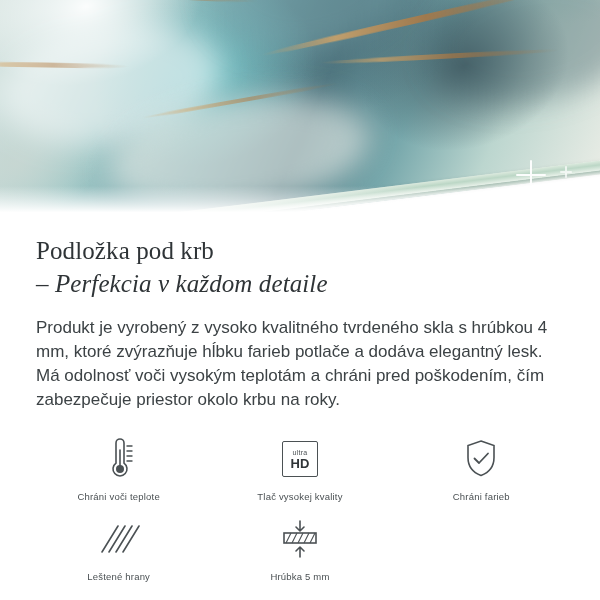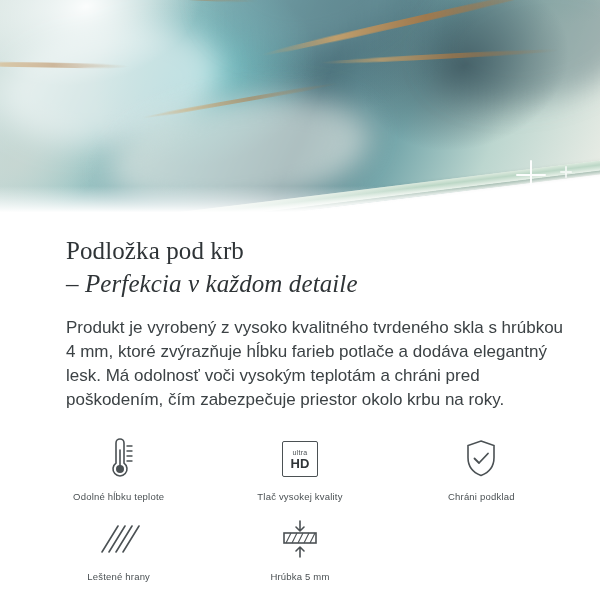--- a/index.html
+++ b/index.html
@@ -117,22 +117,21 @@
 
   .hero-fade {
     position: absolute;
     left: 0; right: 0; bottom: 0;
     height: 30px;
     background: linear-gradient(180deg, rgba(255,255,255,0) 0%, #ffffff 88%);
   }
 
   
   .content {
-    padding: 18px 36px 0 20px;
-    margin-left: 46px;
+    padding: 18px 36px 0 36px;
   }
   .headline {
     font-family: "Liberation Serif", serif;
     color: #2f3437;
     font-size: 25px;
     line-height: 33px;
     font-weight: 400;
     margin: 0 0 16px 0;
     letter-spacing: .1px;
   }
@@ -240,41 +239,41 @@
 
     <div class="feature">
       <div class="feature-icon">
         <svg width="40" height="44" viewBox="0 0 40 44" fill="none" aria-hidden="true">
           <path d="M17 6a4 4 0 0 1 8 0v20.2a7 7 0 1 1-8 0V6z" stroke="#4b5154" stroke-width="1.6" fill="none"></path>
           <path d="M21 13v16" stroke="#4b5154" stroke-width="1.6" stroke-linecap="round"></path>
           <circle cx="21" cy="32" r="4" fill="#4b5154"></circle>
           <path d="M28 9h5M28 14h5M28 19h5M28 24h5" stroke="#4b5154" stroke-width="1.4" stroke-linecap="round"></path>
         </svg>
       </div>
-      <div class="feature-label">Odolné hĺbku teplote</div>
+      <div class="feature-label">Chráni voči teplote</div>
     </div>
 
     <div class="feature">
       <div class="feature-icon">
         <div class="ultrahd">
           <span class="u-small">ultra</span>
           <span class="u-big">HD</span>
         </div>
       </div>
       <div class="feature-label">Tlač vysokej kvality</div>
     </div>
 
     <div class="feature">
       <div class="feature-icon">
         <svg width="38" height="44" viewBox="0 0 38 44" fill="none" aria-hidden="true">
           <path d="M19 4l13 4.5v12c0 9-5.6 15.2-13 18-7.4-2.8-13-9-13-18v-12L19 4z" stroke="#4b5154" stroke-width="1.6" fill="none"></path>
           <path d="M12.5 21.5l4.5 4.5 9-9.5" stroke="#4b5154" stroke-width="1.8" stroke-linecap="round" stroke-linejoin="round" fill="none"></path>
         </svg>
       </div>
-      <div class="feature-label">Chráni podklad</div>
+      <div class="feature-label">Chráni farieb</div>
     </div>
 
 
     <div class="feature">
       <div class="feature-icon">
         <svg width="42" height="34" viewBox="0 0 42 34" fill="none" aria-hidden="true">
           <path d="M4 30L20 4M11 30L27 4M18 30L34 4M25 30L41 4" stroke="#4b5154" stroke-width="1.6" stroke-linecap="round"></path>
         </svg>
       </div>
       <div class="feature-label">Leštené hrany</div>

